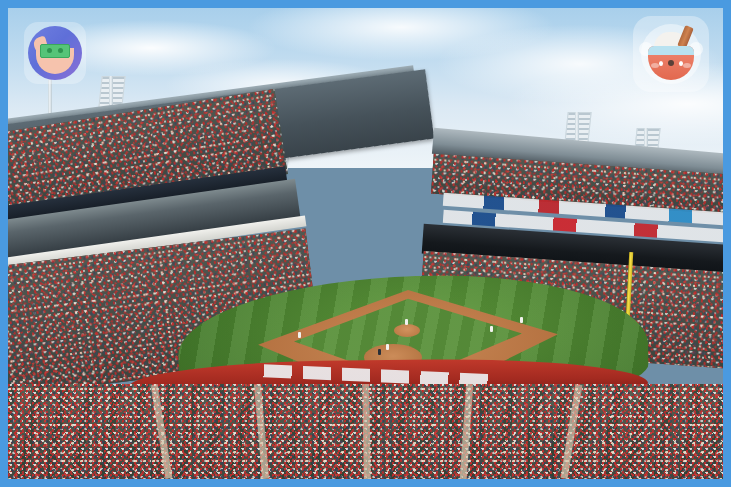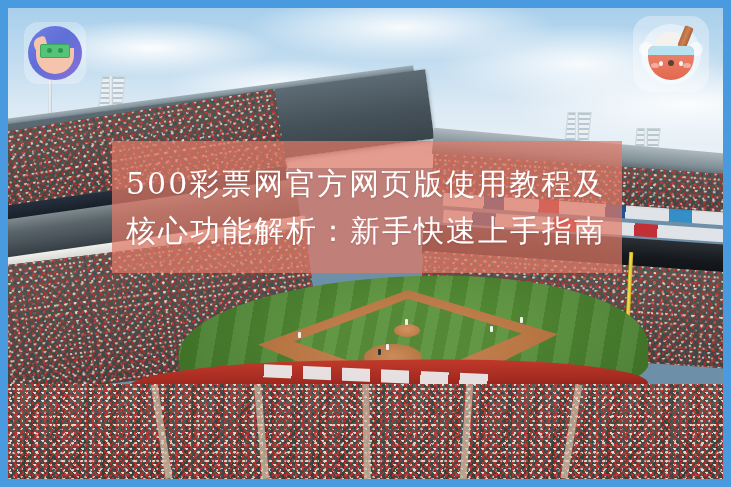--- a/index.html
+++ b/index.html
@@ -617,23 +617,20 @@
 
     <div class="lower-bowl-front"></div>
     <div class="pennants"></div>
     <div class="main-crowd"></div>
     <div class="aisle" style="left:150px; transform:rotate(-9deg);"></div>
     <div class="aisle" style="left:250px; transform:rotate(-5deg);"></div>
     <div class="aisle" style="left:355px; transform:rotate(-1deg);"></div>
     <div class="aisle" style="left:455px; transform:rotate(4deg);"></div>
     <div class="aisle" style="left:560px; transform:rotate(9deg);"></div>
 
-    <div id="title-overlay">
-      <div id="title-text">500彩票网官方网页版使用教程及核心功能解析：新手快速上手指南</div>
-    </div>
 
     <div id="logo-badge">
       <div class="plate"></div>
       <div class="disc">
         <div class="hand"></div>
         <div class="bill"></div>
       </div>
     </div>
 
     <div id="bowl-badge">

